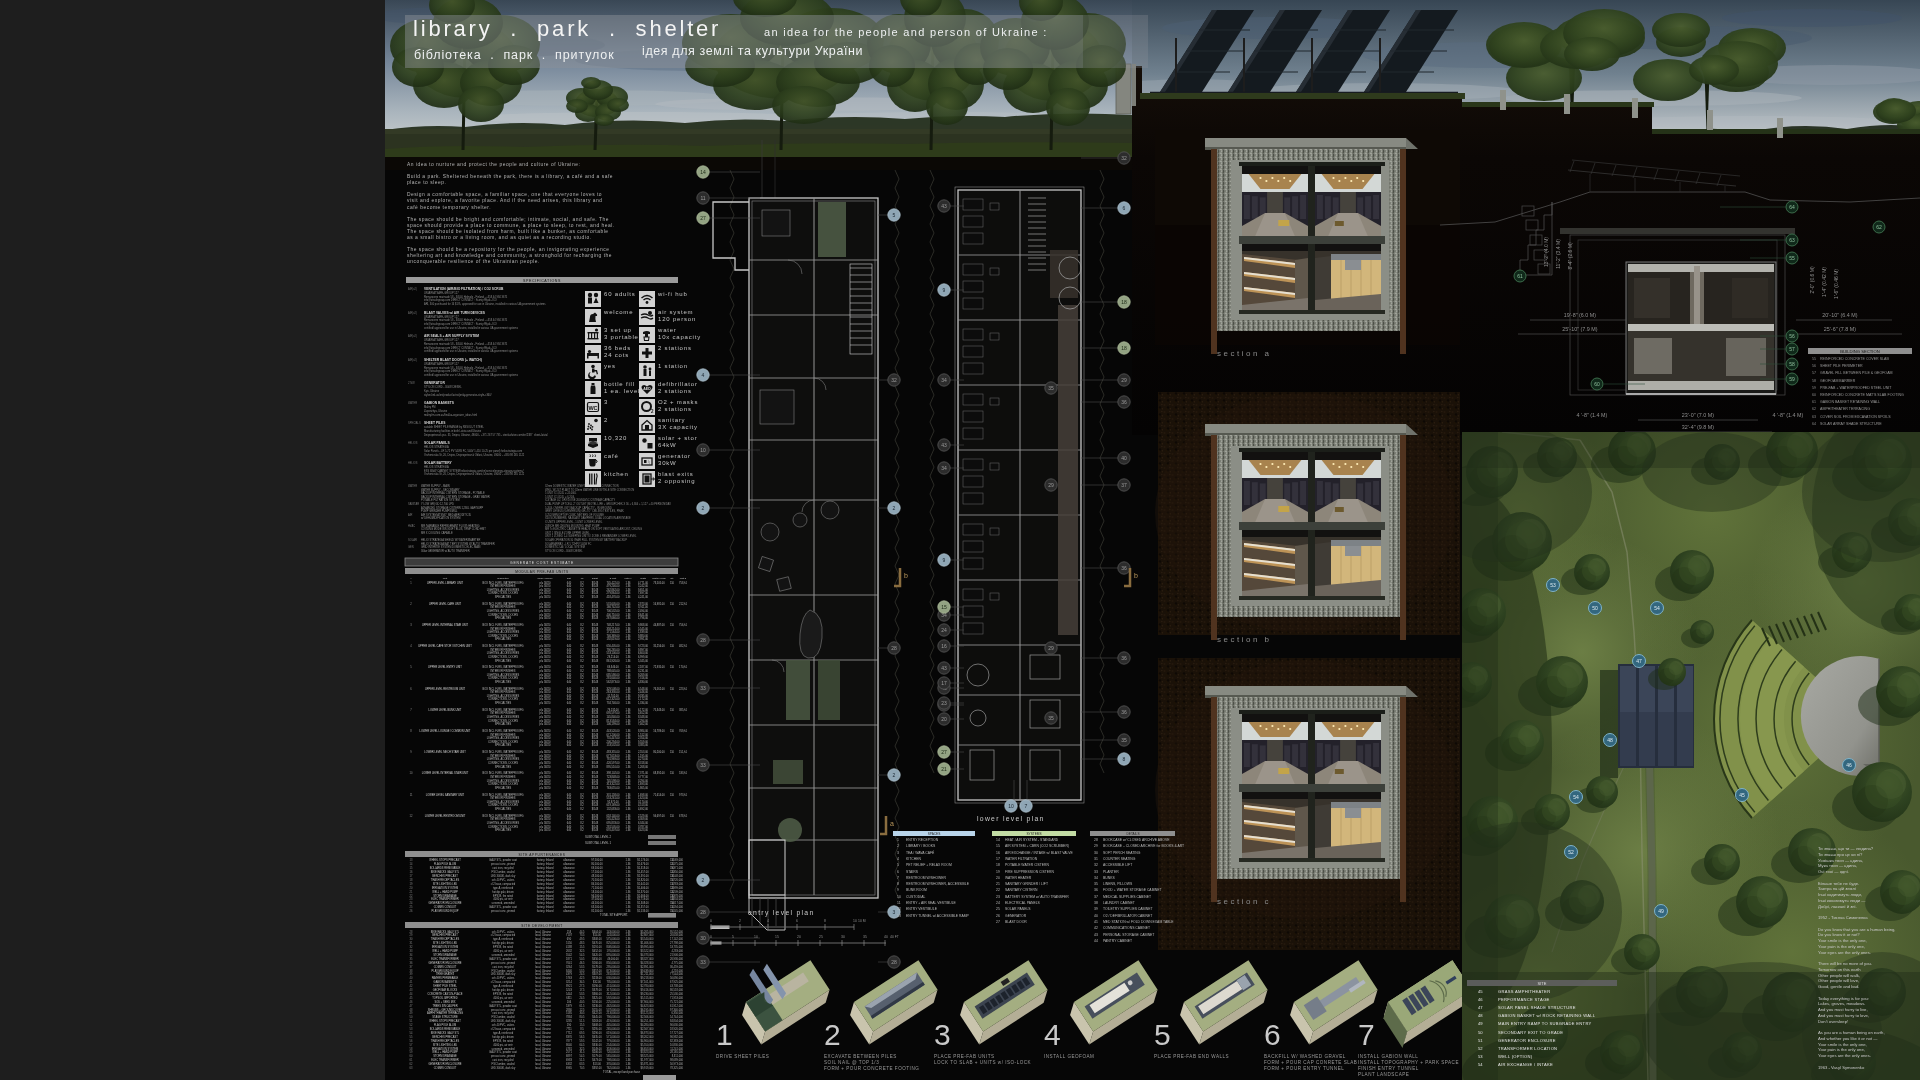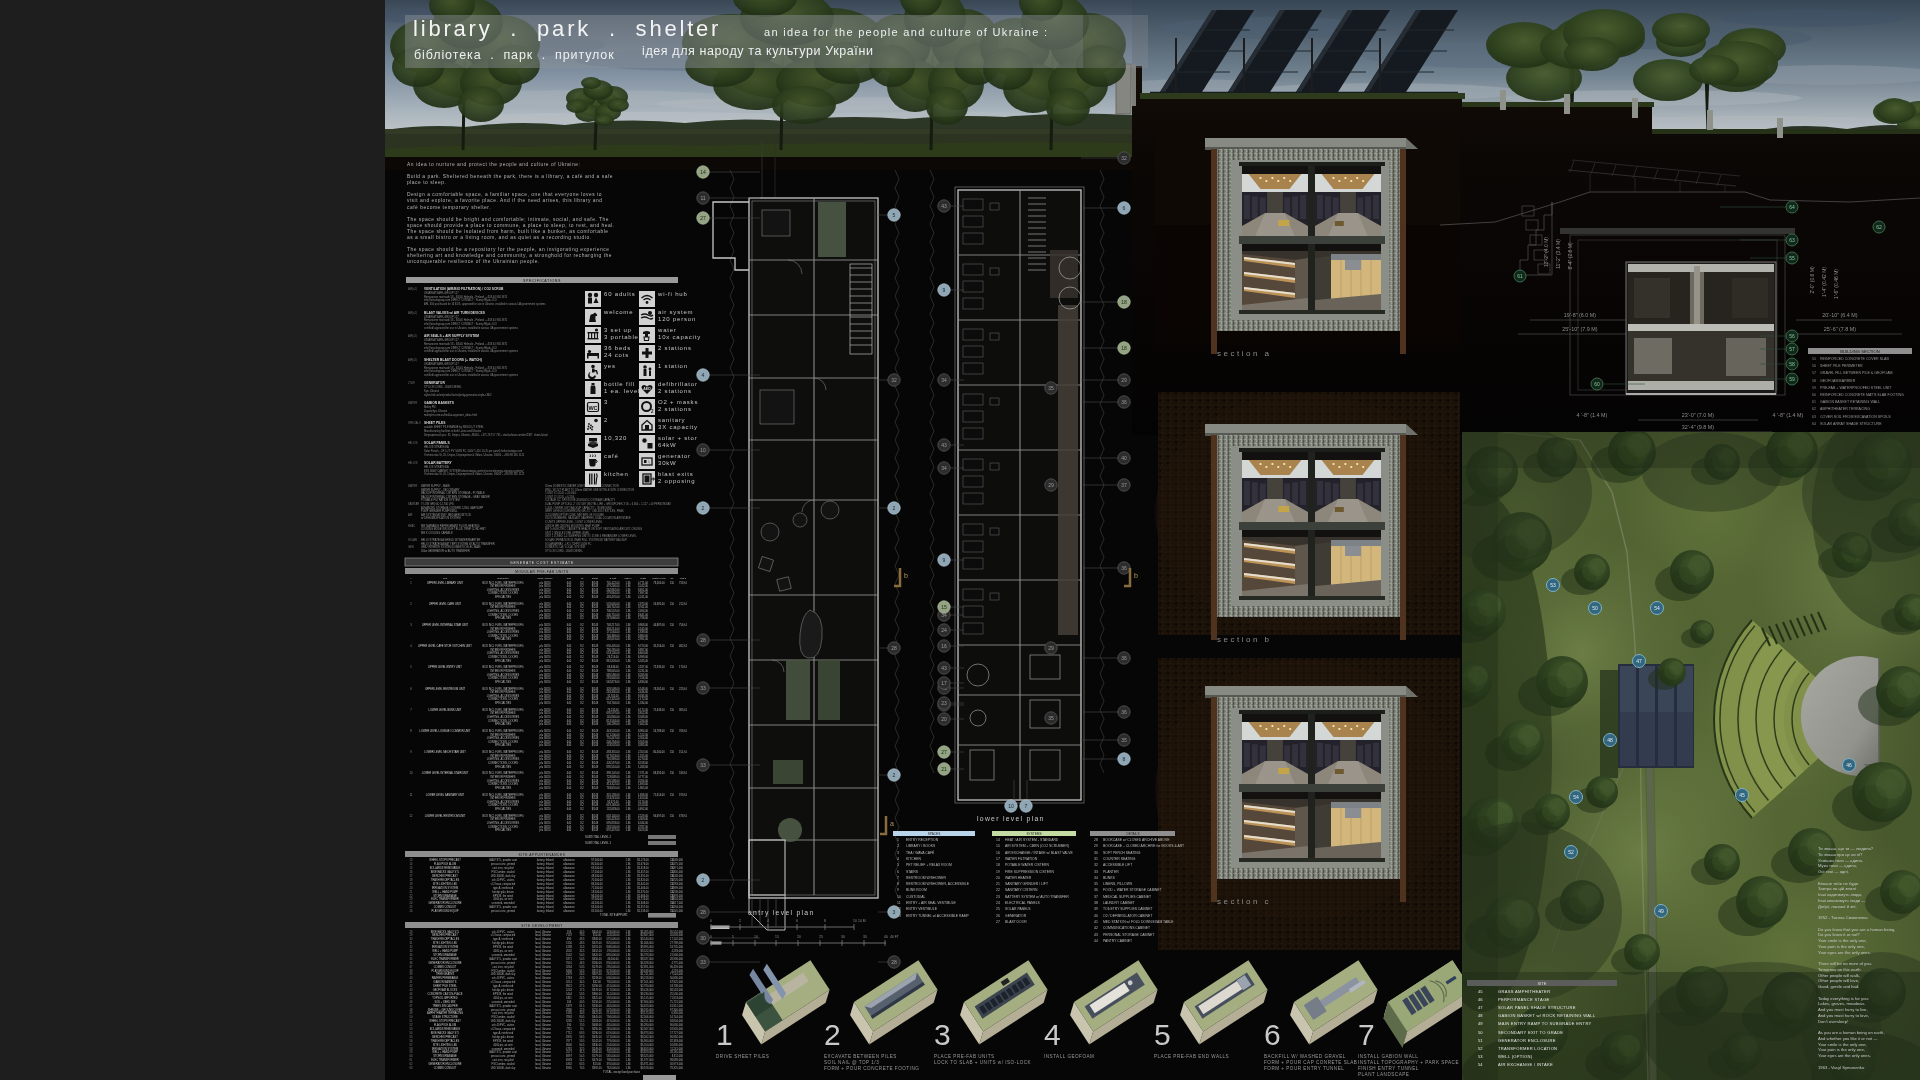--- a/index.html
+++ b/index.html
@@ -243,24 +243,24 @@
 <rect x="500" y="98" width="6" height="20" fill="#8f928b"></rect>
 <rect x="575" y="110" width="6" height="20" fill="#8f928b"></rect>
 <rect x="645" y="118" width="6" height="20" fill="#8f928b"></rect>
 </svg>
 
 <div class="abs" style="left:405px;top:15px;width:678px;height:53px;background:rgba(142,147,153,0.46)"></div>
 <div class="abs" style="left:1083px;top:15px;width:65px;height:53px;background:rgba(142,147,153,0.28)"></div>
 
 <div class="abs" style="left:413px;top:16px;color:#f4f4f4;font-size:22px;letter-spacing:2.8px;white-space:nowrap">library&nbsp;&nbsp;.&nbsp;&nbsp;park&nbsp;&nbsp;.&nbsp;&nbsp;shelter</div>
 
-<div class="abs" style="left:764px;top:26px;color:#eef0f1;font-size:11px;letter-spacing:1.3px;white-space:nowrap">an idea for the people and culture of Ukraine :</div>
+<div class="abs" style="left:764px;top:26px;color:#eef0f1;font-size:11px;letter-spacing:1.3px;white-space:nowrap">an idea for the people and person of Ukraine :</div>
 
 <div class="abs" style="left:414px;top:48px;color:#eef0f1;font-size:12.5px;letter-spacing:0.9px;white-space:nowrap">бібліотека&nbsp;&nbsp;.&nbsp;&nbsp;парк&nbsp;&nbsp;.&nbsp;&nbsp;притулок</div>
-<div class="abs" style="left:642px;top:44px;color:#eef0f1;font-size:12.5px;letter-spacing:0.6px;white-space:nowrap">ідея для народу та культури України</div>
+<div class="abs" style="left:642px;top:44px;color:#eef0f1;font-size:12.5px;letter-spacing:0.6px;white-space:nowrap">ідея для землі та культури України</div>
 
 <svg class="abs" style="left:400px;top:155px" width="310" height="120" viewBox="0 0 310 120" font-family="Liberation Sans,sans-serif">
 <text x="7" y="11.0" font-size="4.9" letter-spacing="0.52" fill="#b5b5b5">An idea to nurture and protect the people and culture of Ukraine:</text>
 <text x="7" y="23.1" font-size="4.9" letter-spacing="0.52" fill="#b5b5b5">Build a park.  Sheltered beneath the park, there is a library, a café and a safe</text>
 <text x="7" y="29.2" font-size="4.9" letter-spacing="0.52" fill="#b5b5b5">place to sleep.</text>
 <text x="7" y="41.4" font-size="4.9" letter-spacing="0.52" fill="#b5b5b5">Design a  comfortable space, a familiar space, one that everyone loves to</text>
 <text x="7" y="47.4" font-size="4.9" letter-spacing="0.52" fill="#b5b5b5">visit and explore, a favorite place.  And if the need arises, this library and</text>
 <text x="7" y="53.5" font-size="4.9" letter-spacing="0.52" fill="#b5b5b5">café become temporary shelter.</text>
 <text x="7" y="65.6" font-size="4.9" letter-spacing="0.52" fill="#b5b5b5">The space should be bright and comfortable; intimate, social, and safe.  The</text>
 <text x="7" y="71.7" font-size="4.9" letter-spacing="0.52" fill="#b5b5b5">space should provide a place to commune, a place to sleep, to rest, and heal.</text>

